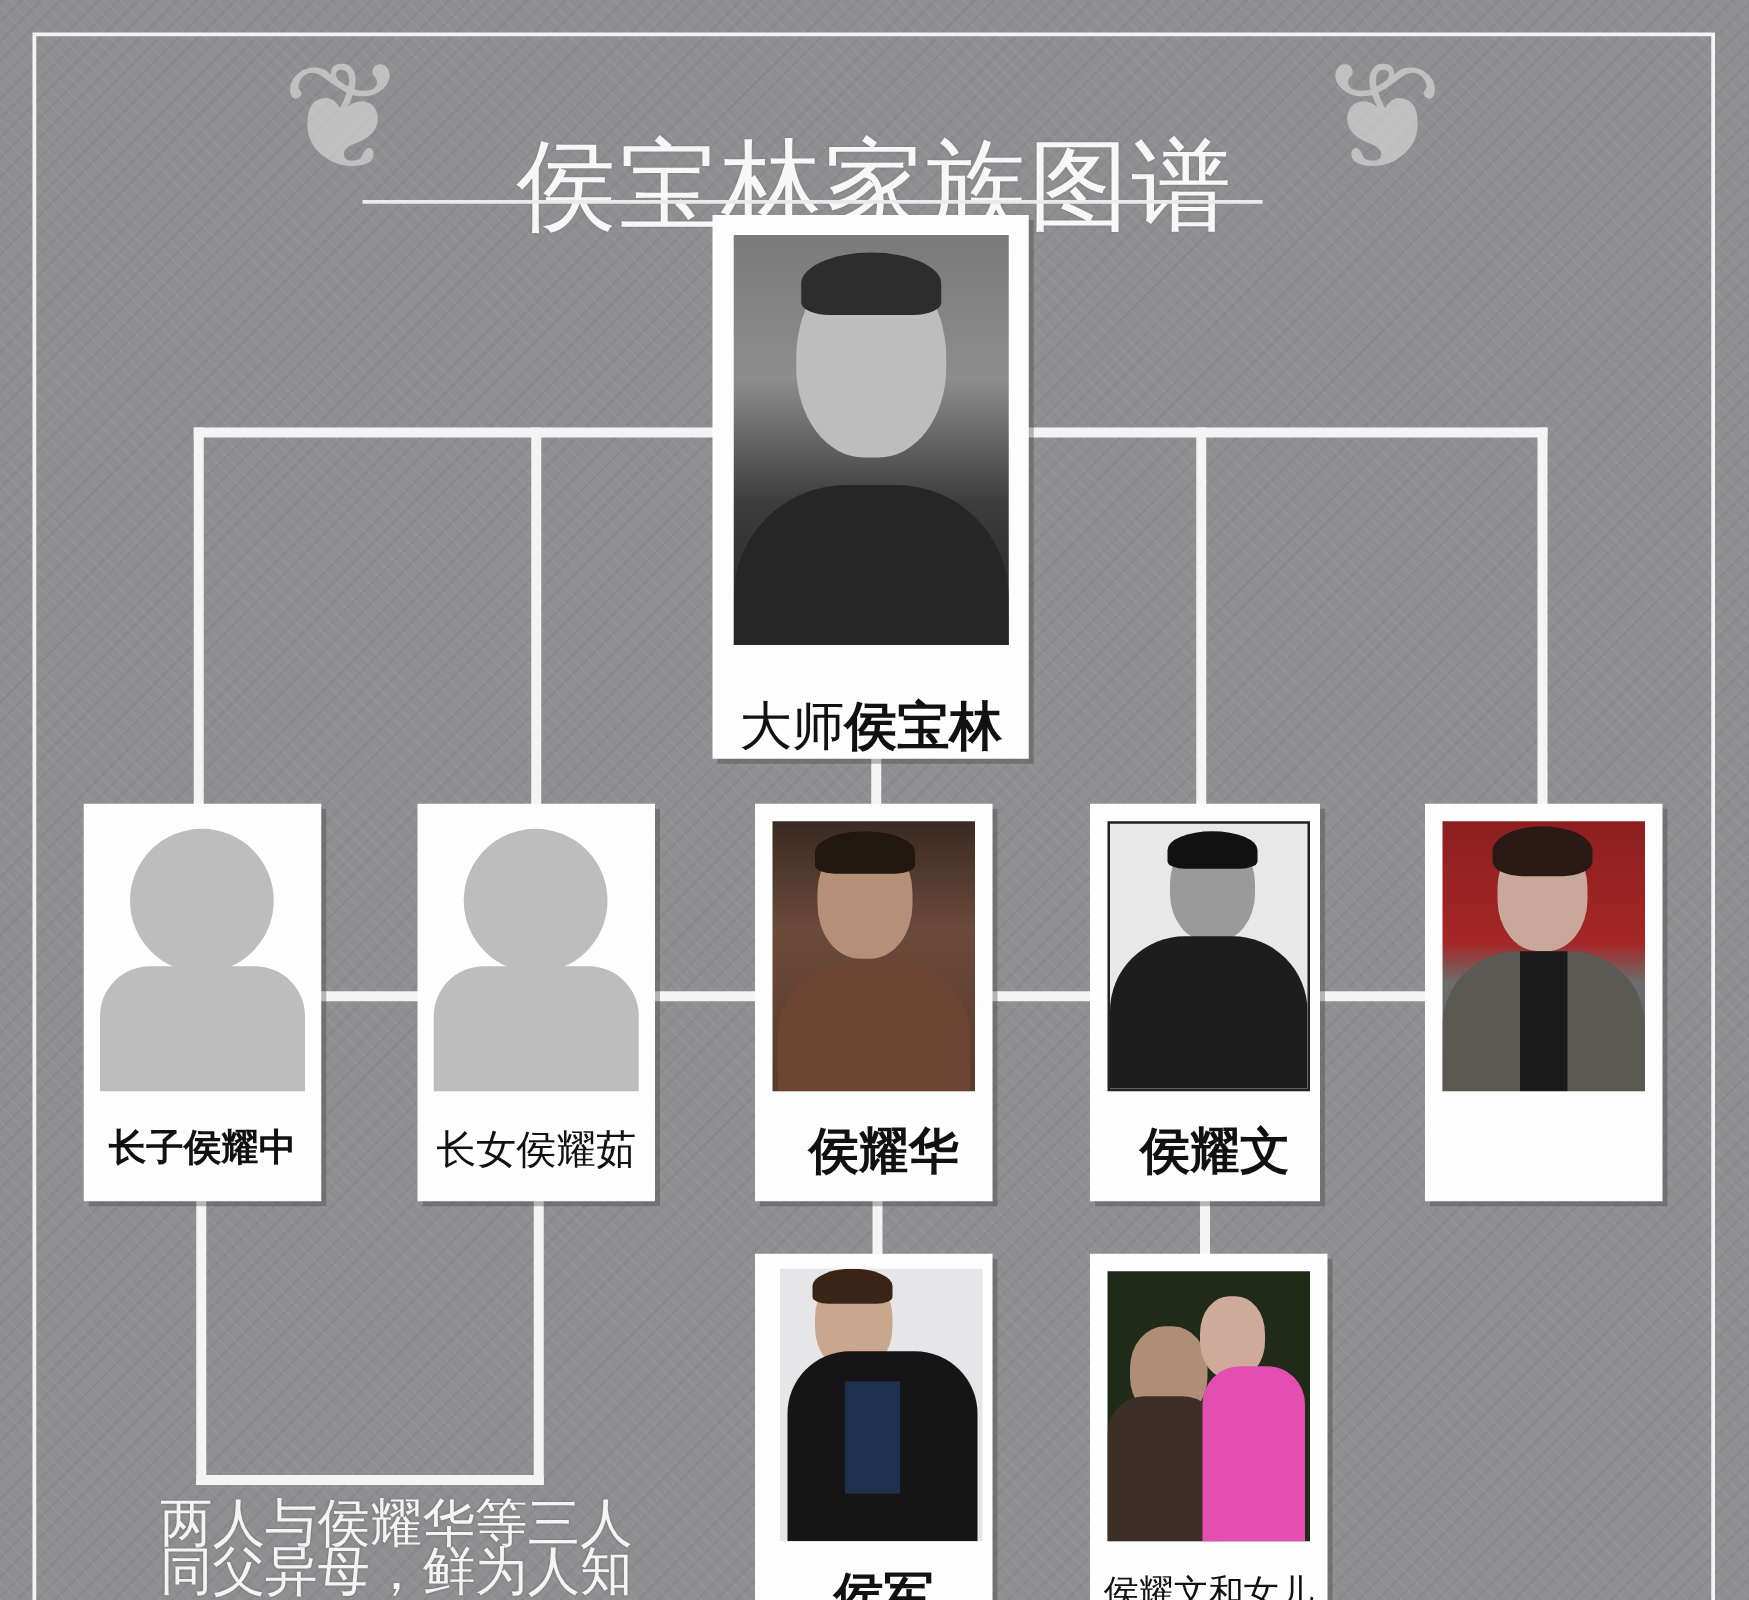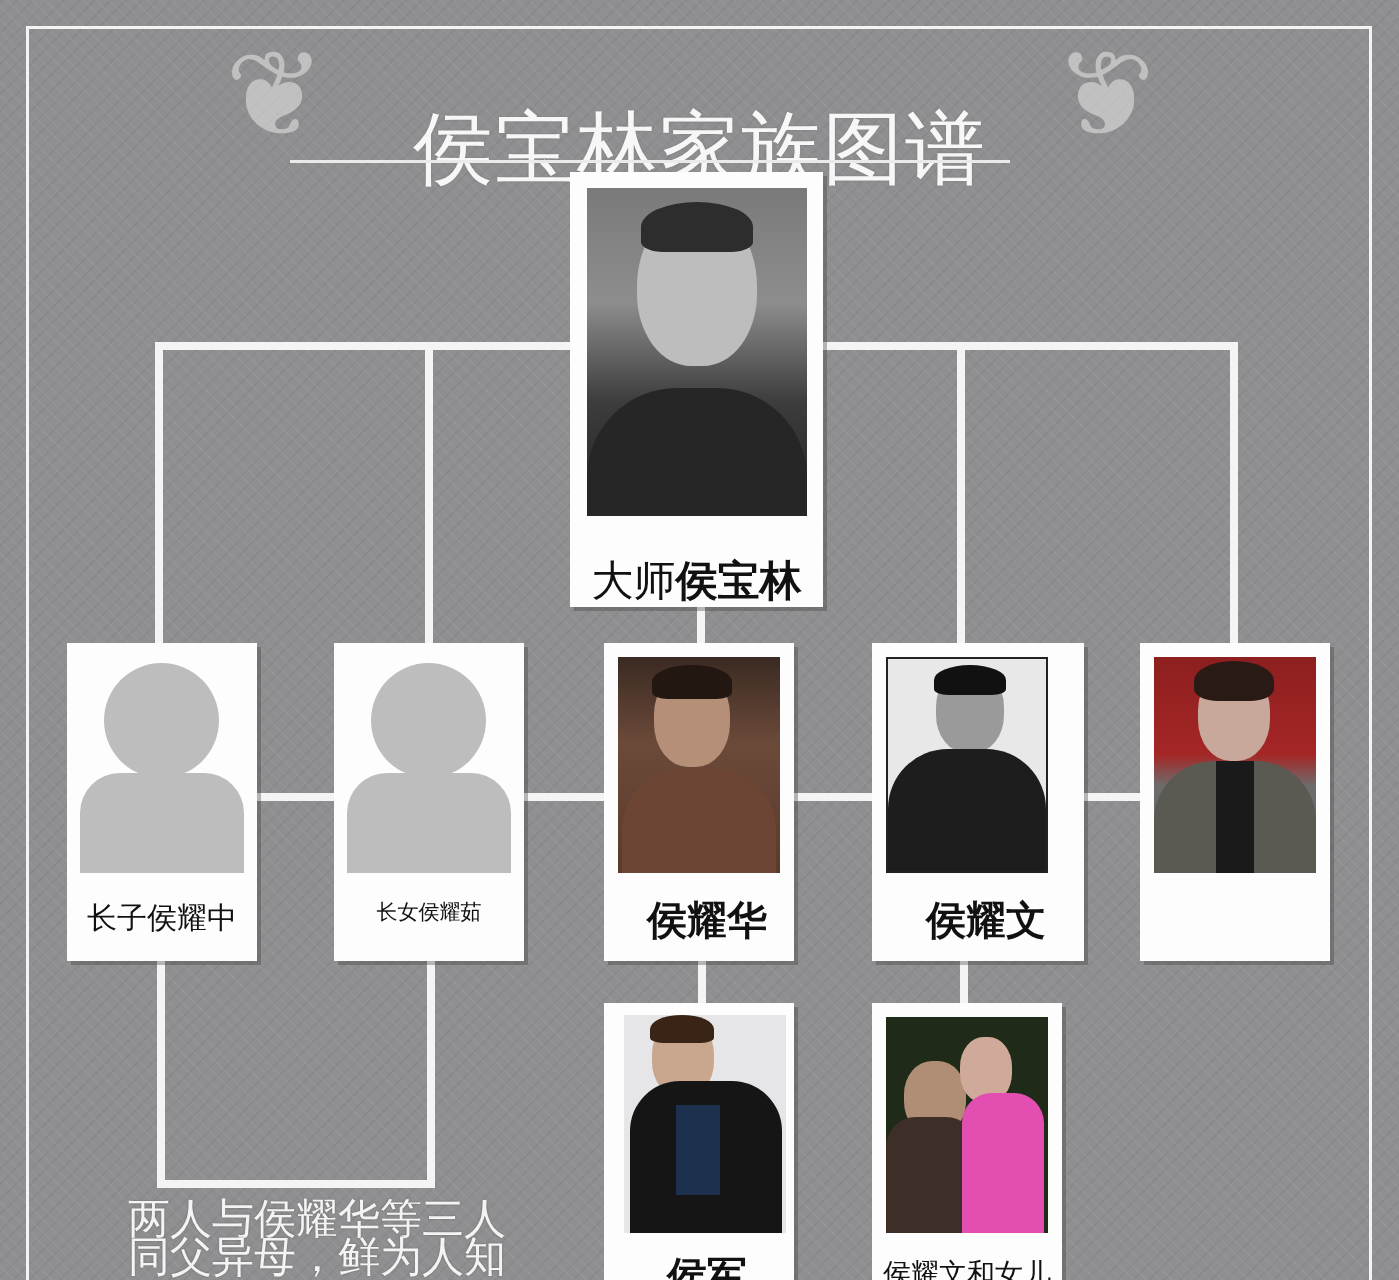--- a/index.html
+++ b/index.html
@@ -72,46 +72,46 @@
   <div class="photo" style="left:17px; top:16px; width:220px; height:328px; background:linear-gradient(180deg,#7a7a7a 0%,#8d8d8d 35%,#3d3d3d 65%,#222 100%);">
     <div style="position:absolute; left:50px; top:18px; width:120px; height:160px; border-radius:50% 50% 45% 45%; background:#bdbdbd;"></div>
     <div style="position:absolute; left:54px; top:14px; width:112px; height:50px; border-radius:50% 50% 20% 20%; background:#2d2d2d;"></div>
     <div style="position:absolute; left:0; top:200px; width:220px; height:128px; border-radius:90px 90px 0 0; background:#262626;"></div>
   </div>
   <div class="name" style="top:381px; font-size:42px;">
     <span>大师</span><span style="font-weight:bold;">侯宝林</span>
   </div>
 </div>
 
-<div class="card" style="left:67px; top:643px; width:190px; height:318px;">
+<div class="card" style="left:67px; top:643px; width:190px; height:318px;font-weight:bold;">
   <div class="silhouette" style="left:13px; top:20px; width:164px; height:210px;">
     <div class="head" style="left:24px; top:0; width:115px; height:115px;"></div>
     <div class="body" style="left:0; top:110px; width:164px; height:100px;"></div>
   </div>
   <div class="name" style="top:255px; font-size:30px;">长子侯耀中</div>
 </div>
 
 <div class="card" style="left:334px; top:643px; width:190px; height:318px;">
   <div class="silhouette" style="left:13px; top:20px; width:164px; height:210px;">
     <div class="head" style="left:24px; top:0; width:115px; height:115px;"></div>
     <div class="body" style="left:0; top:110px; width:164px; height:100px;"></div>
   </div>
-  <div class="name" style="top:255px; font-size:21px;">长女侯耀茹</div>
+  <div class="name" style="top:255px; font-size:32px;">长女侯耀茹</div>
 </div>
 
 <div class="card" style="left:604px; top:643px; width:190px; height:318px;">
   <div class="photo" style="left:14px; top:14px; width:162px; height:216px; background:linear-gradient(180deg,#3a2a22 0%,#6b4a3a 40%,#5a3a2c 100%);">
     <div style="position:absolute; left:36px; top:14px; width:76px; height:96px; border-radius:45%; background:#b58f77;"></div>
     <div style="position:absolute; left:34px; top:8px; width:80px; height:34px; border-radius:50% 50% 20% 20%; background:#231811;"></div>
     <div style="position:absolute; left:4px; top:112px; width:154px; height:104px; border-radius:60px 60px 0 0; background:#6d4535;"></div>
   </div>
   <div class="name bold" style="top:250px; font-size:40px;">侯耀华</div>
 </div>
 
-<div class="card" style="left:872px; top:643px; width:212px; height:318px;">
+<div class="card" style="left:872px; top:643px; width:184px; height:318px;">
   <div class="photo" style="left:14px; top:14px; width:162px; height:216px; background:#e8e8e8; border:2px solid #222; box-sizing:border-box;">
     <div style="position:absolute; left:48px; top:10px; width:68px; height:84px; border-radius:45%; background:#9a9a9a;"></div>
     <div style="position:absolute; left:46px; top:6px; width:72px; height:30px; border-radius:50% 50% 20% 20%; background:#111;"></div>
     <div style="position:absolute; left:0; top:90px; width:158px; height:122px; border-radius:60px 60px 0 0; background:#1d1d1d;"></div>
   </div>
   <div class="name bold" style="top:250px; font-size:40px;">侯耀文</div>
 </div>
 
 <div class="card" style="left:1140px; top:643px; width:190px; height:318px;">
   <div class="photo" style="left:14px; top:14px; width:162px; height:216px; background:linear-gradient(180deg,#8d1f1f 0%,#a52626 45%,#6d6d6d 60%,#5d5d5d 100%);">

